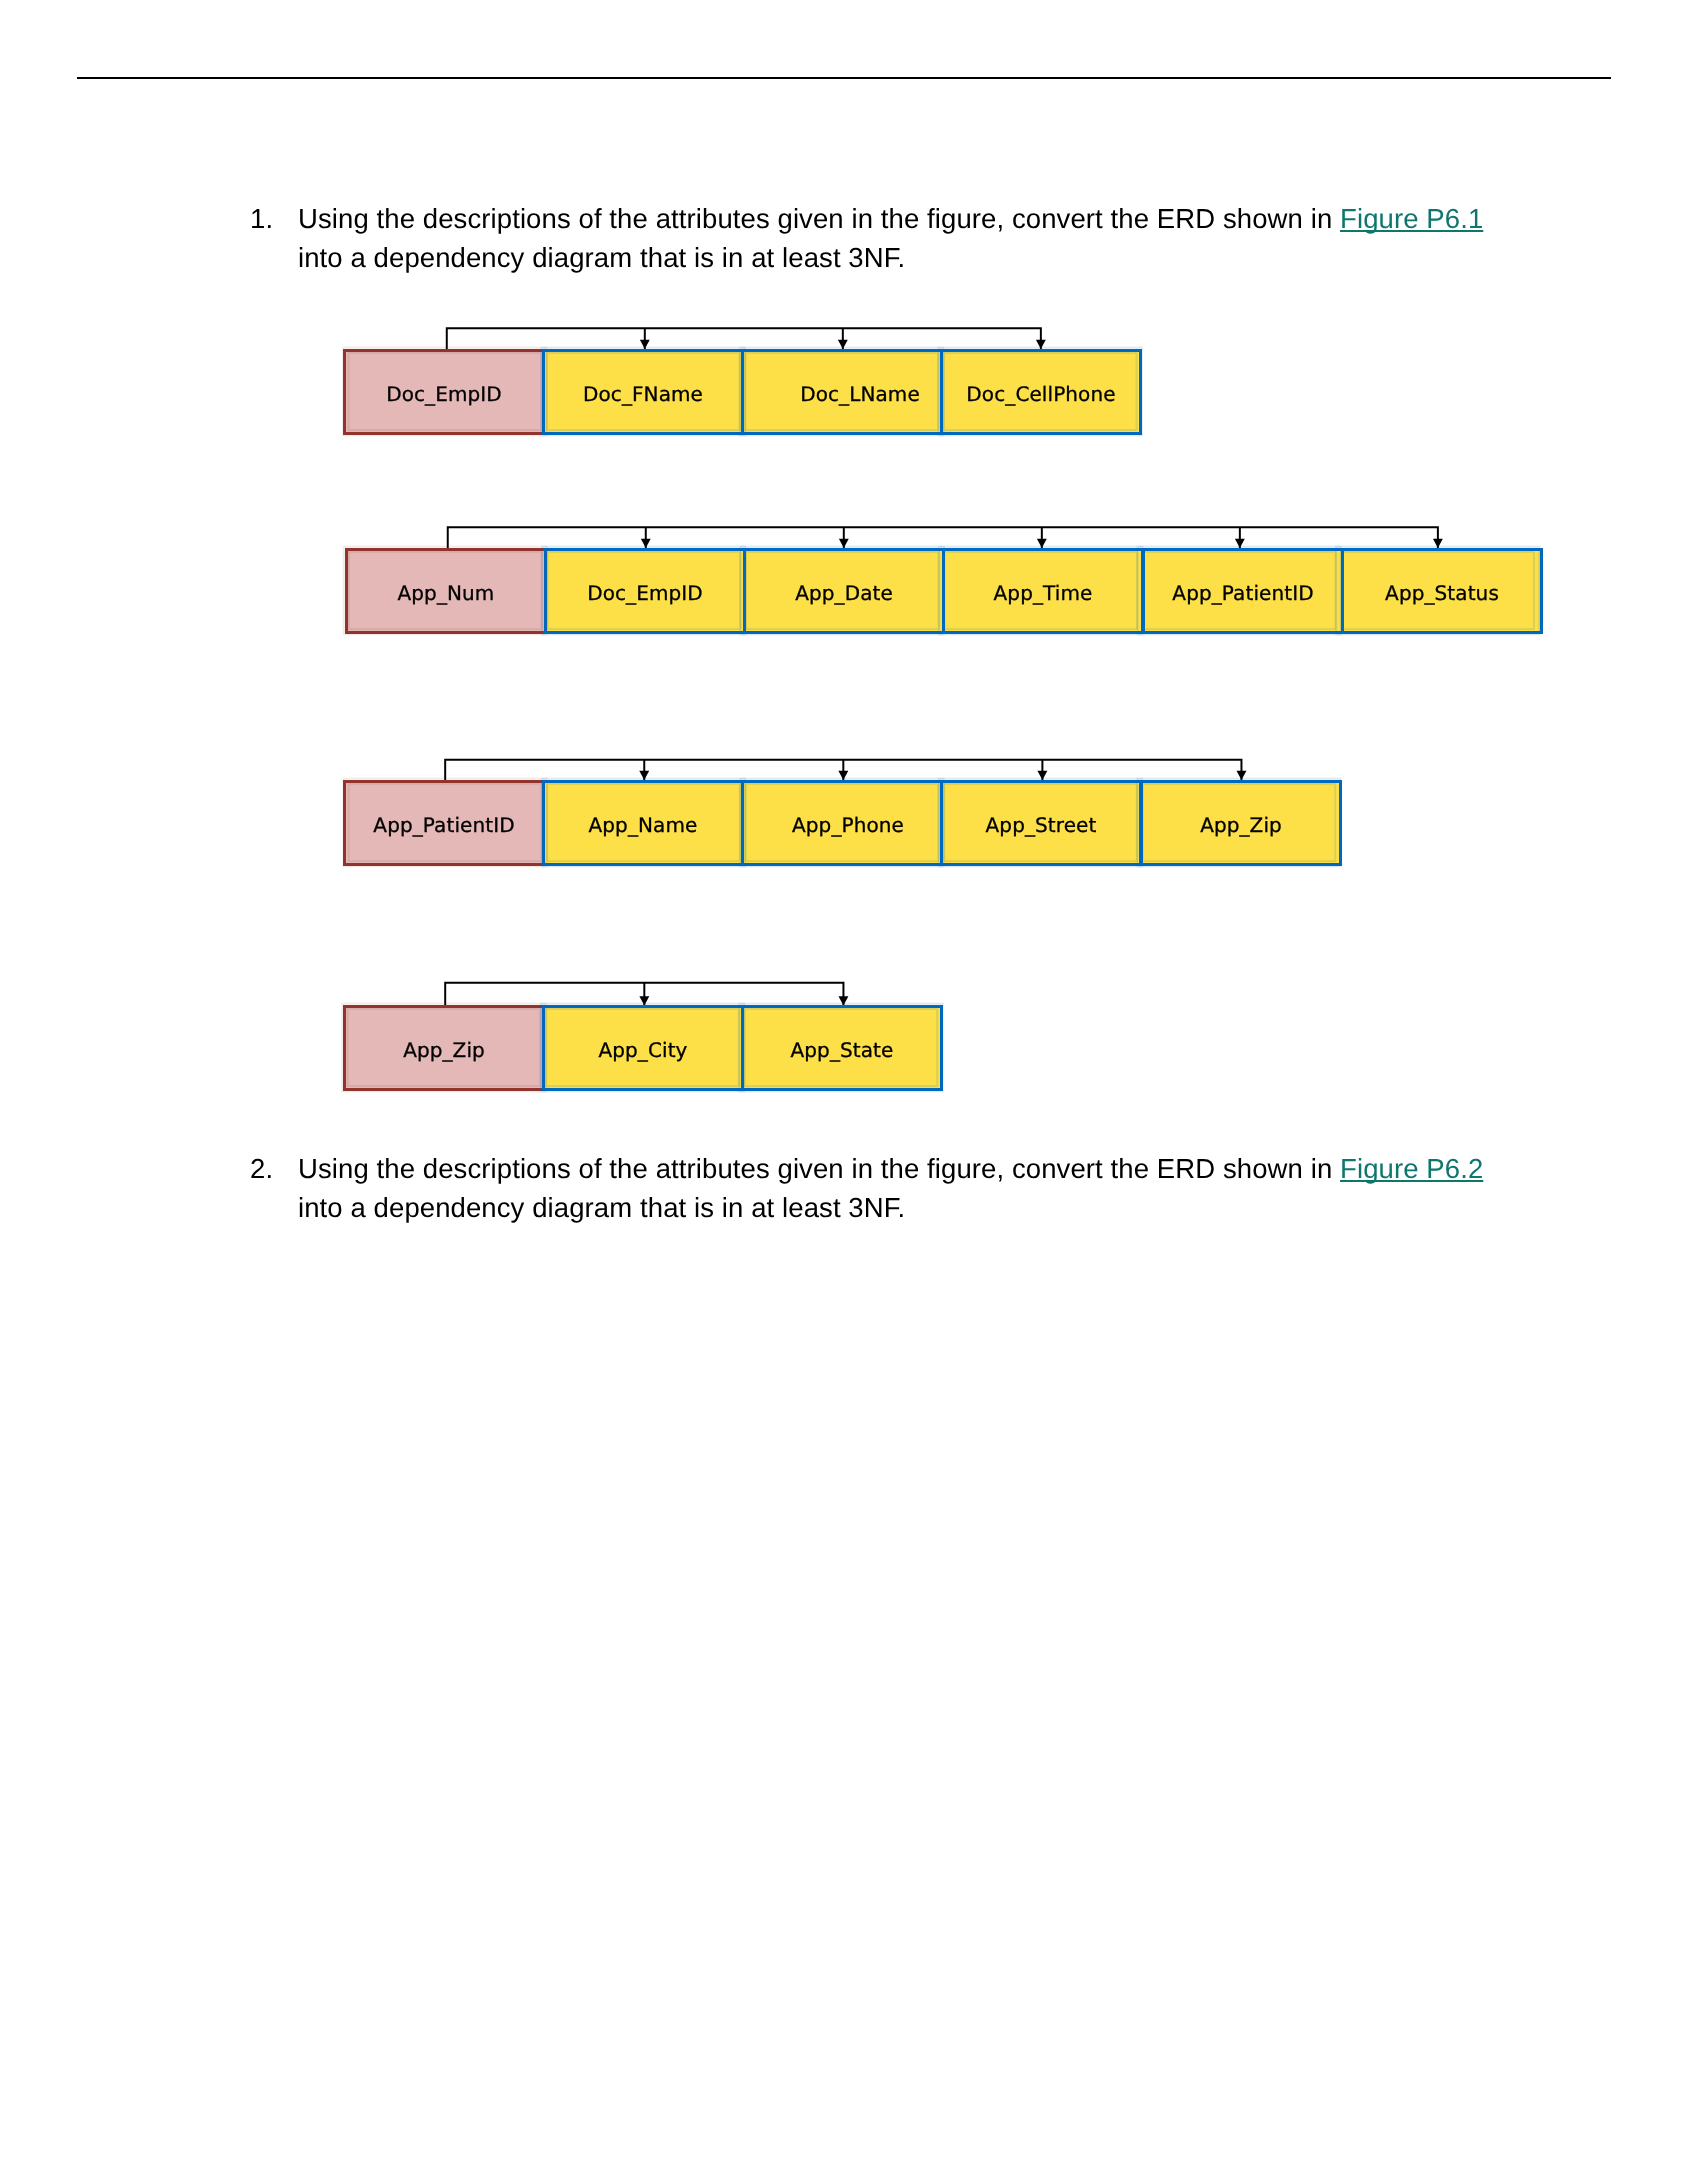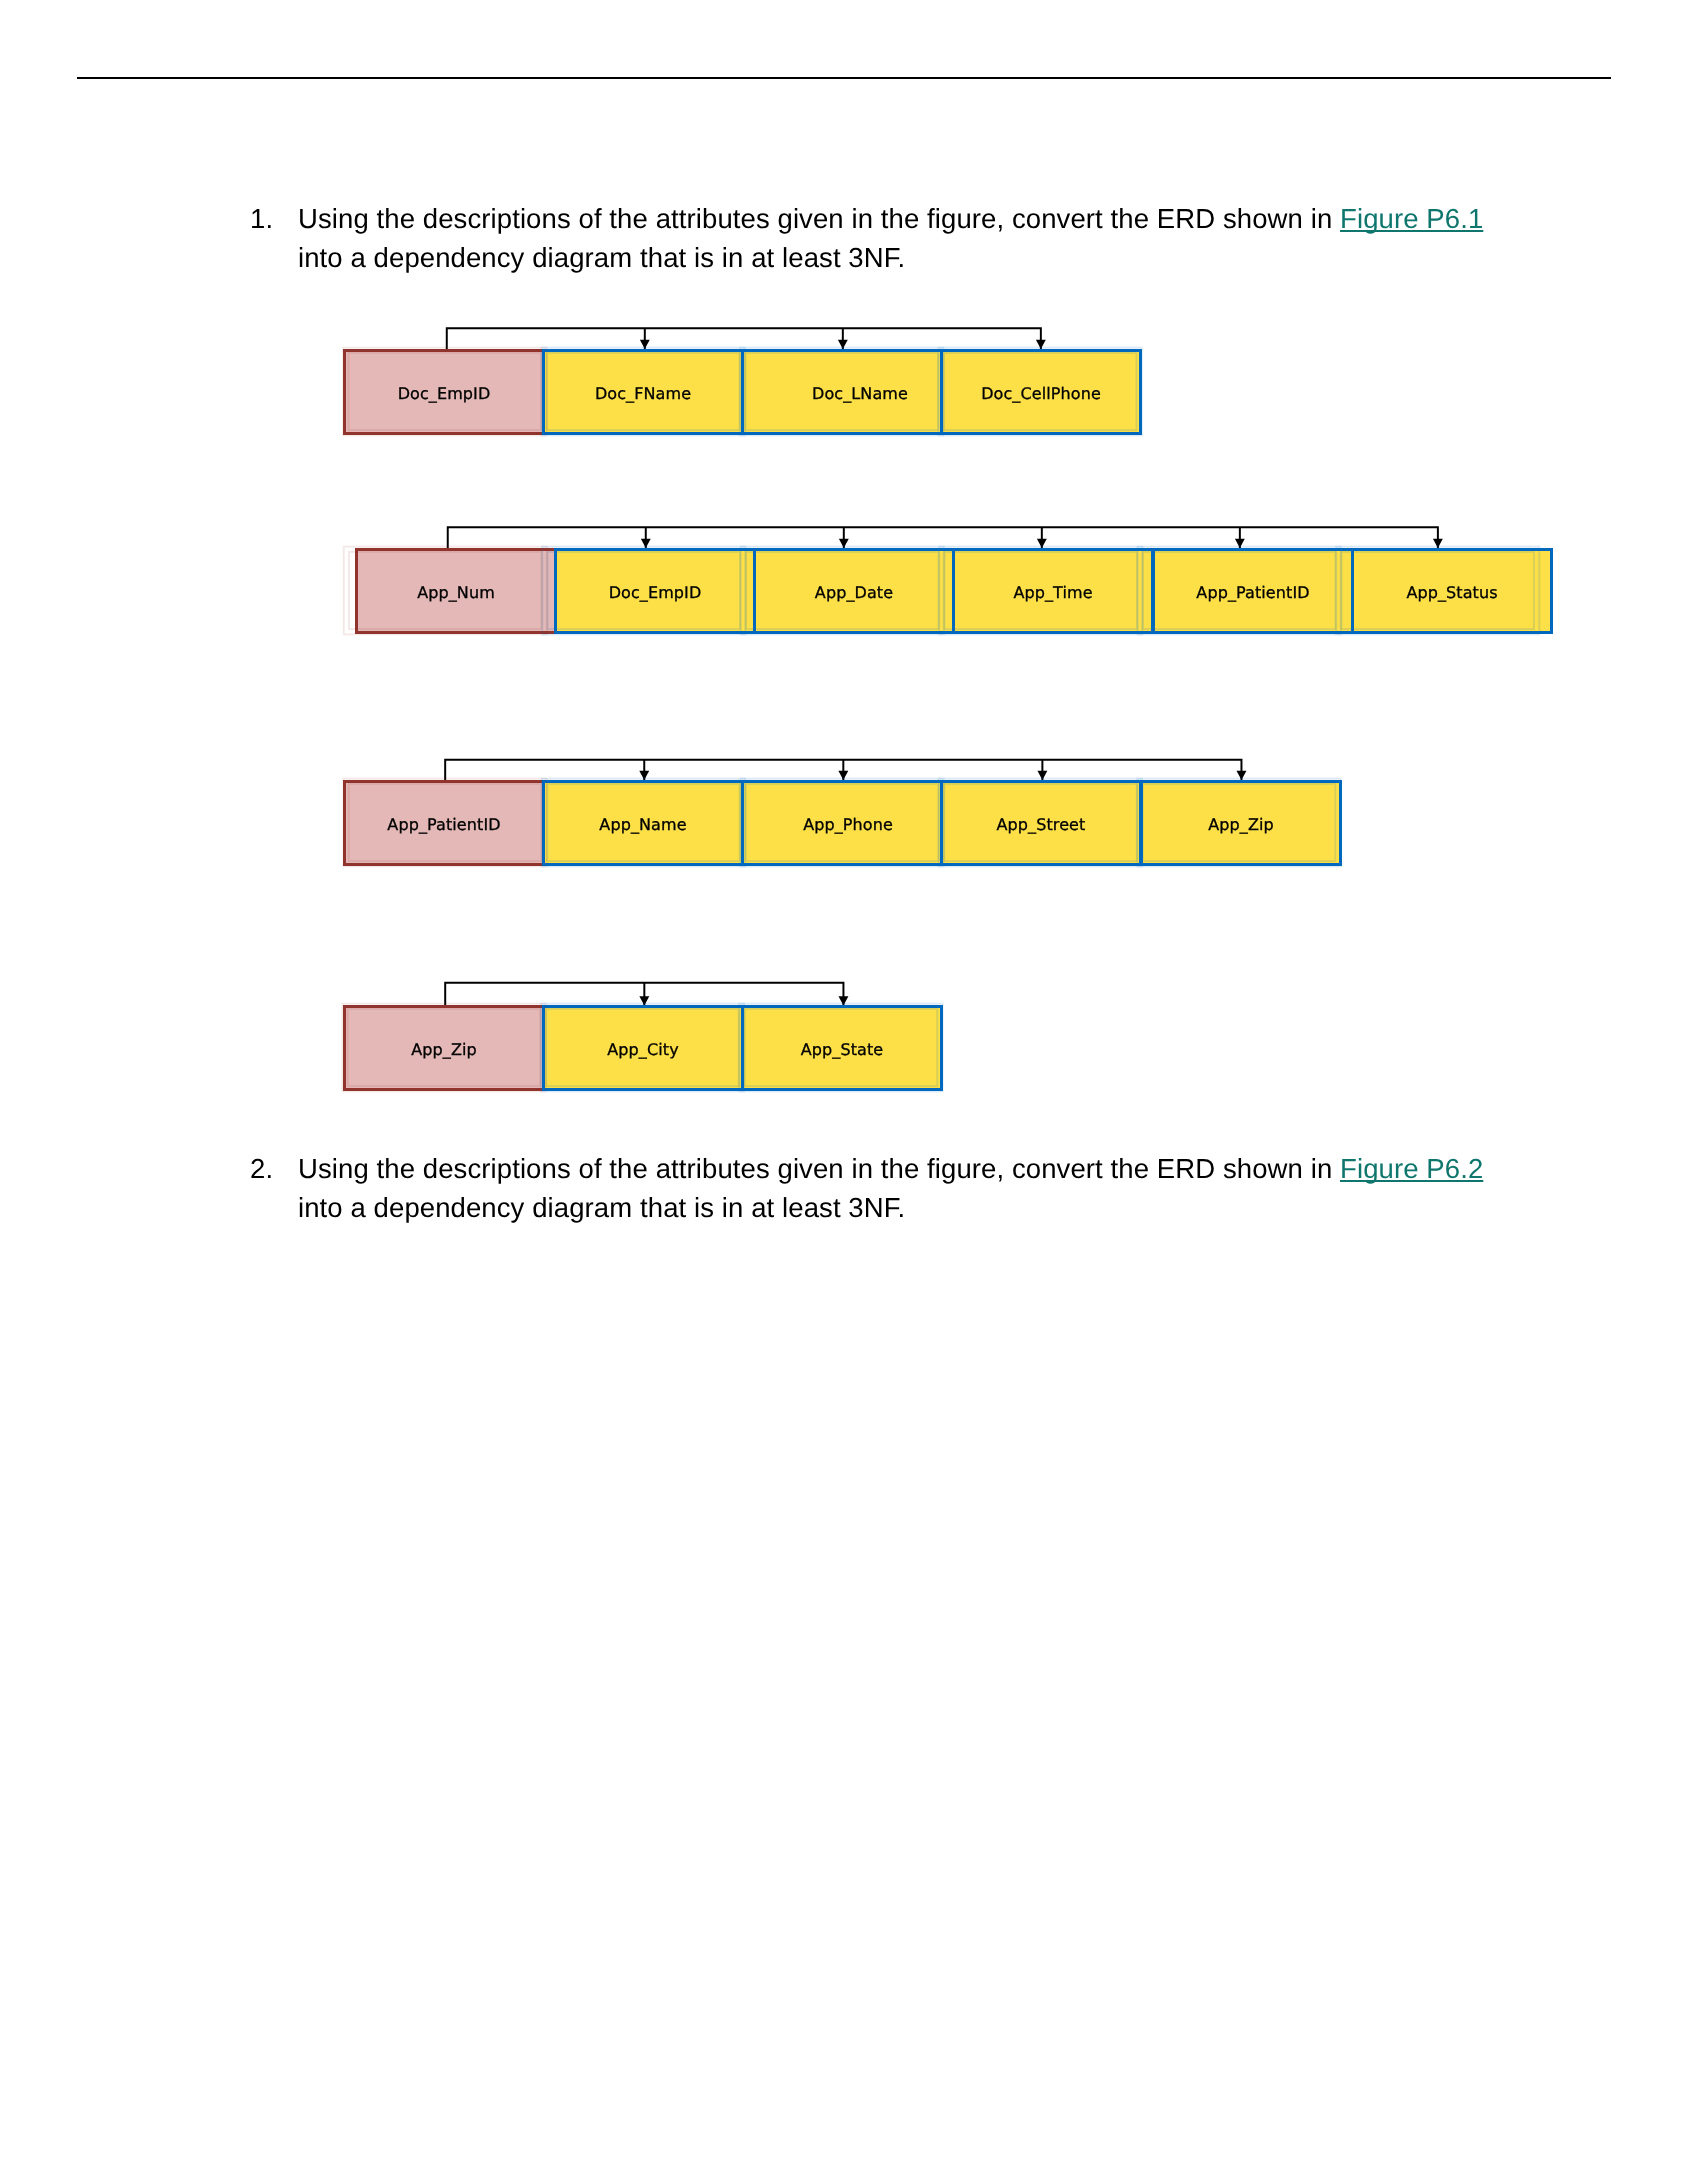--- a/index.html
+++ b/index.html
@@ -14,21 +14,21 @@
   
   .para{position:absolute;font-size:27.5px;line-height:39px;color:#000000;font-family:"Liberation Sans",sans-serif;letter-spacing:0.1px;}
   .para .num{position:absolute;left:0;top:0;width:48px;text-align:left;}
   .para .txt{display:block;margin-left:48px;width:1191px;}
   .para a.link{color:#0f766e;text-decoration:underline;text-decoration-skip-ink:none;text-underline-offset:2.3px;text-decoration-thickness:2px;}
 
   
   .diagram{position:absolute;}
   .boxrow{position:absolute;}
   .cell{box-sizing:border-box;position:absolute;display:flex;align-items:center;justify-content:center;
-        font-family:"DejaVu Sans",sans-serif;font-size:16px;color:#000;letter-spacing:0.1px;padding-top:3.3px;-webkit-text-stroke:0.3px #000;}
+        font-family:"DejaVu Sans",sans-serif;font-size:20px;color:#000;letter-spacing:0.1px;padding-top:3.3px;-webkit-text-stroke:0.3px #000;}
   .cell.pk{background:#E3B8B6;border:3.3px solid #91342D;}
   .cell.nk{background:#fde047;border:3.3px solid #0069BE;}
   .halo{position:absolute;pointer-events:none;z-index:50;}
 </style>
 </head>
 <body>
 
 <div class="page">
   <div class="header-rule"></div>
 
@@ -79,21 +79,21 @@
   <div class="diagram" style="left:343px;top:548px;width:1197px;height:86px;">
     <svg class="conn-svg" width="1197" height="25" viewBox="0 0 1810 38" style="position:absolute;left:0;top:-25px;">
       <path d="M154.5 38 V6.5 H1659.5 V38" fill="none" stroke="#000" stroke-width="3"></path>
       <path d="M455.5 6.5 V38 M756.5 6.5 V38 M1057.5 6.5 V38 M1358.5 6.5 V38" fill="none" stroke="#000" stroke-width="3"></path>
       <path d="M448.0 24 L463.0 24 L455.5 38 Z" fill="#000"></path>
       <path d="M749.0 24 L764.0 24 L756.5 38 Z" fill="#000"></path>
       <path d="M1050.0 24 L1065.0 24 L1057.5 38 Z" fill="#000"></path>
       <path d="M1351.0 24 L1366.0 24 L1358.5 38 Z" fill="#000"></path>
       <path d="M1652.0 24 L1667.0 24 L1659.5 38 Z" fill="#000"></path>
     </svg>
-    <div class="boxrow" style="left:12px;top:0;width:1197px;height:86px;text-decoration:underline;">
+    <div class="boxrow" style="left:2px;top:0;width:1197px;height:86px;text-decoration:underline;">
       <div class="cell pk" style="left:0px;top:0;width:202px;height:86px;z-index:1;">
           <span>App_Num</span>
         </div>
       <div class="cell nk" style="left:199px;top:0;width:202px;height:86px;z-index:5;">
           <span>Doc_EmpID</span>
         </div>
       <div class="cell nk" style="left:398px;top:0;width:202px;height:86px;z-index:4;">
           <span>App_Date</span>
         </div>
       <div class="cell nk" style="left:597px;top:0;width:202px;height:86px;z-index:3;">

